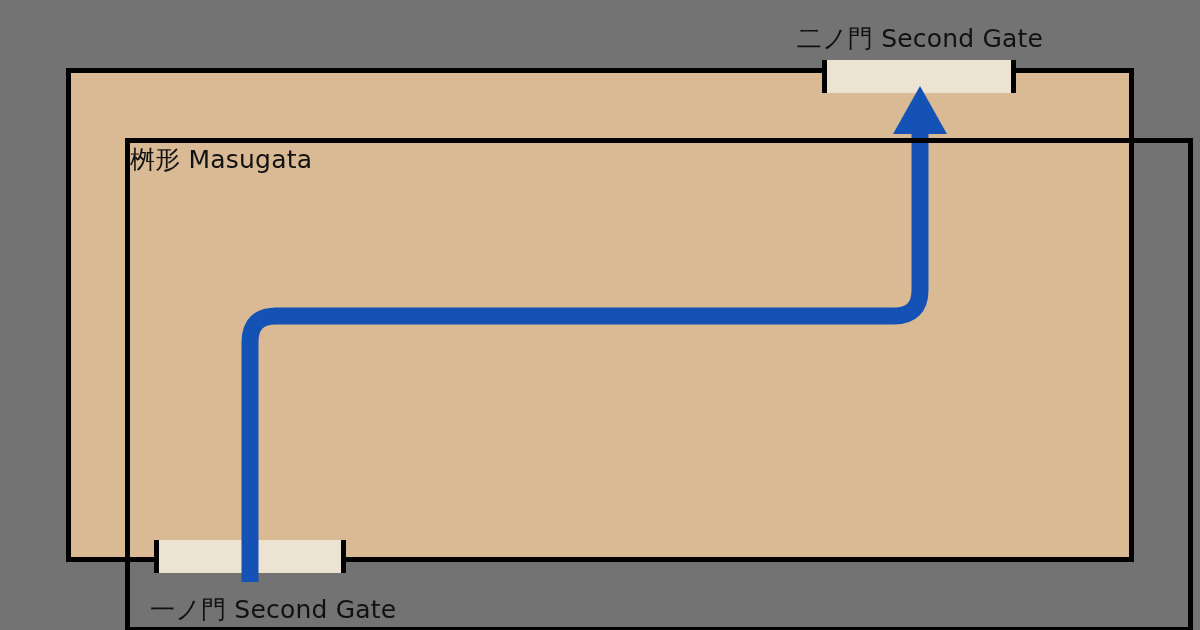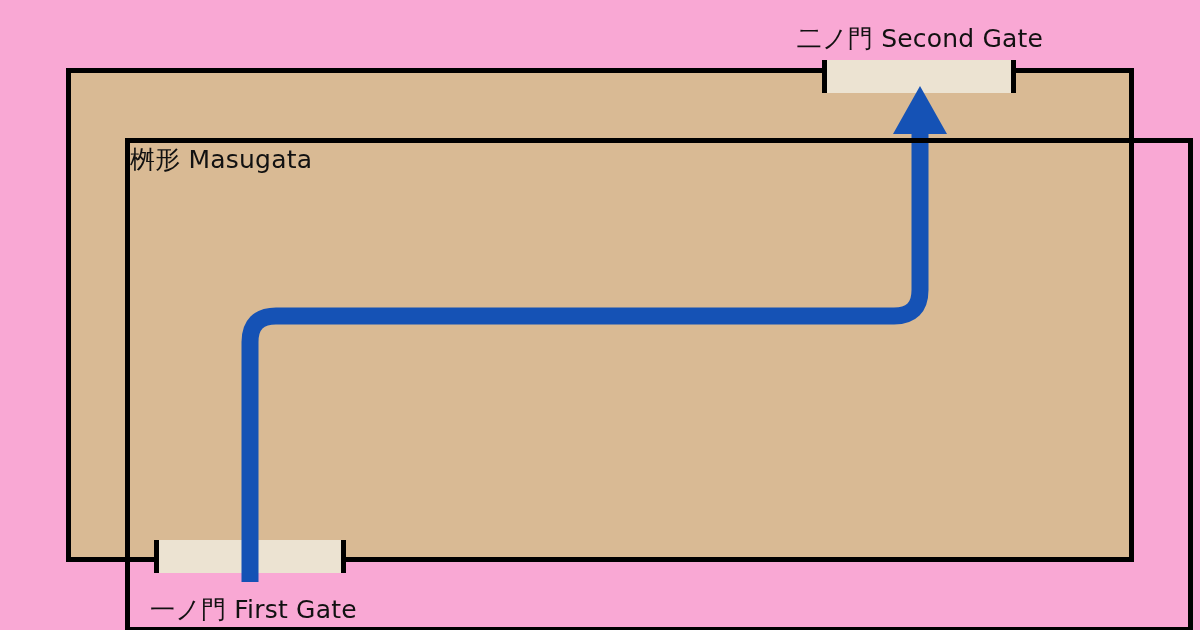--- a/index.html
+++ b/index.html
@@ -54,34 +54,34 @@
     white-space: nowrap;
     letter-spacing: 0.2px;
   }
   .label.second-gate { left: 920px; top: 22px; transform: translateX(-50%); }
   .label.courtyard   { left: 125px; top: 138px; }
   .label.first-gate  { left: 150px; top: 593px; }
 </style>
 </head>
 <body>
 
-<div class="canvas" style="background: #f9a8d4;">
+<div class="canvas" style="background: #737373;">
 
   <div class="courtyard" style="background: rgb(217, 186, 148);"></div>
 
   <div class="gate-opening top" style="background: rgb(236, 227, 210);"></div>
   <div class="gate-opening bottom" style="background: rgb(236, 227, 210);"></div>
 
   <div class="post top-left" style="background: rgb(0, 0, 0);"></div>
   <div class="post top-right" style="background: rgb(0, 0, 0);"></div>
   <div class="post bottom-left" style="background: rgb(0, 0, 0);"></div>
   <div class="post bottom-right" style="background: rgb(0, 0, 0);"></div>
 
   <svg class="route-svg" viewBox="0 0 1200 630" xmlns="http://www.w3.org/2000/svg">
     <path d="M 250 582 L 250 342 Q 250 316 276 316 L 894 316 Q 920 316 920 290 L 920 132" fill="none" stroke-width="17" stroke-linecap="butt" stroke="#1552b5"></path>
     <polygon points="920,86 947,134 893,134" fill="#1552b5"></polygon>
   </svg>
 
   <div class="label second-gate">二ノ門 Second Gate</div>
   <div class="label courtyard">桝形 Masugata</div>
-  <div class="label first-gate">一ノ門 First Gate</div>
+  <div class="label first-gate">一ノ門 Second Gate</div>
 
 </div>
 
 </body></html>

